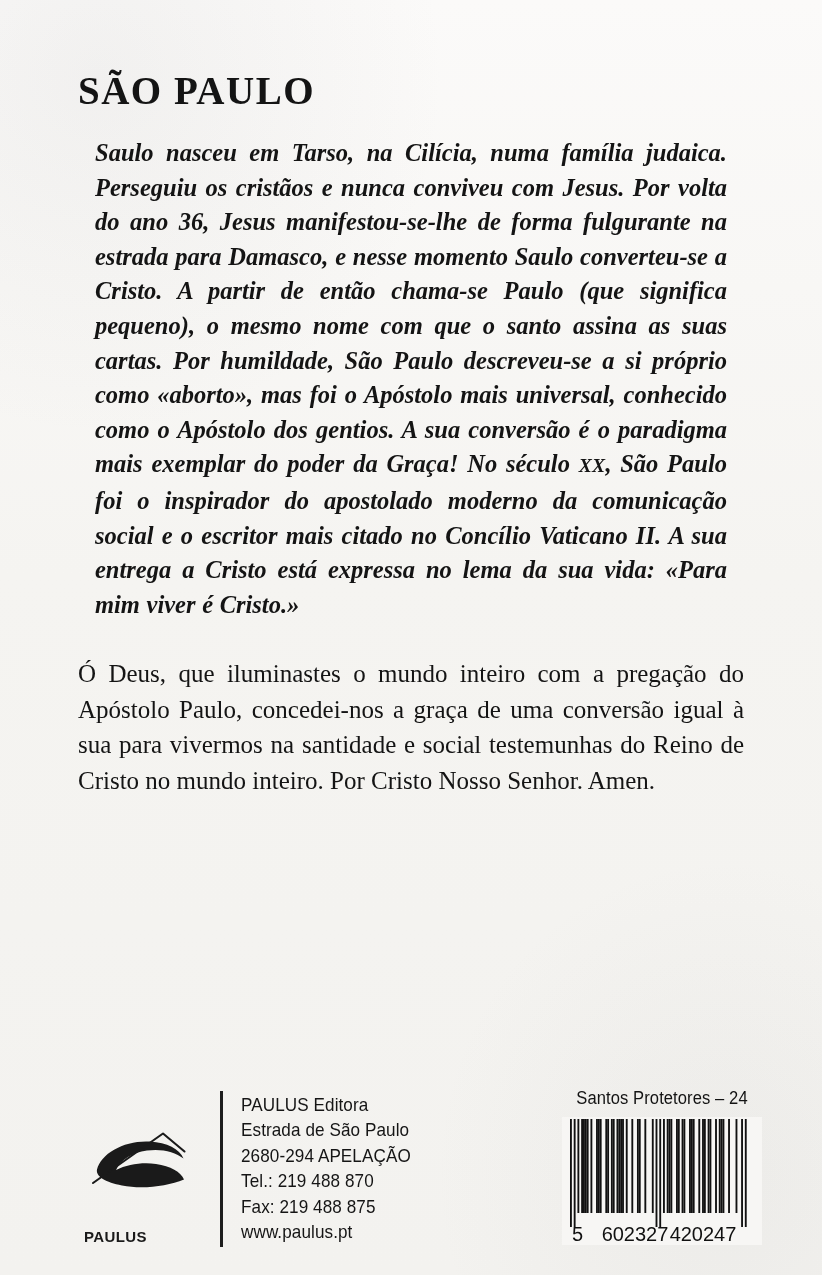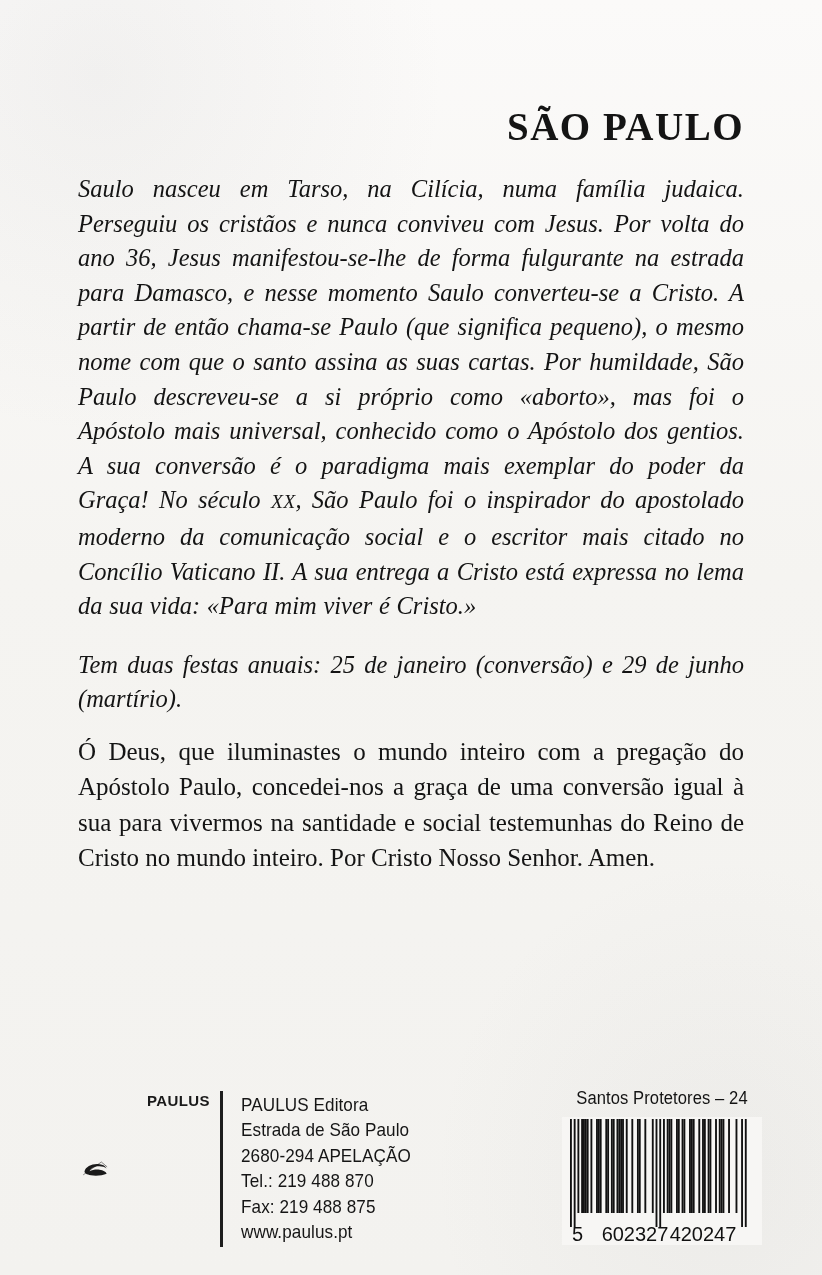--- a/index.html
+++ b/index.html
@@ -26,38 +26,39 @@
       radial-gradient(ellipse 50% 35% at 88% 92%, rgba(175,175,175,0.10), rgba(255,255,255,0) 70%),
       linear-gradient(180deg, #fbfaf9 0%, #f5f4f1 45%, #f3f2ef 100%);
     pointer-events: none;
   }
   .content {
     position: relative;
     padding: 0 78px;
   }
 
   .title {
-    text-align: right;
+    text-align: left;
     font-weight: bold;
     font-size: 39px;
     letter-spacing: 1.5px;
     margin: 0;
-    padding-top: 104px;
+    padding-top: 68px;
     padding-bottom: 5px;
     font-family: "Liberation Serif", "DejaVu Serif", serif;
   }
 
   .body-italic {
     font-style: italic;
     font-size: 24.5px;
     line-height: 34.6px;
     text-align: justify;
     text-justify: inter-word;
-    margin: 0;
+    margin: 17px;
     word-spacing: 0.5px;
+    font-weight: bold;
   }
   .para-bio { margin-top: 18px; }
   .para-festas { margin-top: 24px; }
   .para-festas { text-align: justify; }
 
   .smallcaps {
     font-size: 0.80em;
     letter-spacing: 0.3px;
   }
 
@@ -100,21 +101,21 @@
   .imprint-block {
     position: absolute;
     left: 82px;
     bottom: 28px;
     display: flex;
     align-items: stretch;
   }
   .logo-wrap {
     width: 128px;
     display: flex;
-    flex-direction: row;
+    flex-direction: column;
     justify-content: flex-end;
     align-items: center;
     padding-bottom: 2px;
     gap: 33px;
   }
   .logo-mark {
     width: 118px;
     height: 74px;
     display: block;
   }
@@ -178,21 +179,20 @@
 </head>
 <body>
 
 <div class="page">
   <div class="content">
 
     <h1 class="title">SÃO PAULO</h1>
 
     <p class="body-italic para-bio"><span>Saulo nasceu em Tarso, na Cilícia, numa família judaica. Perseguiu os cristãos e nunca  conviveu com Jesus. Por volta do ano 36, Jesus manifestou-se-lhe de forma fulgurante na estrada para Damasco, e nesse momento Saulo converteu-se a Cristo. A partir de então chama-se Paulo (que significa pequeno), o mesmo nome com que o santo assina as suas cartas. Por humildade, São Paulo descreveu-se a si próprio como «aborto», mas foi o Apóstolo mais universal, conhecido como o Apóstolo dos gentios. A sua conversão é o paradigma mais exemplar do poder da Graça! No século </span><span class="smallcaps">XX</span><span>, São Paulo foi o inspirador do apostolado moderno da comunicação social e o escritor mais citado no Concílio Vaticano II. A sua entrega a Cristo está expressa no lema da sua vida: «Para mim viver é Cristo.»</span></p>
 
-    <p class="body-italic para-festas">Tem duas festas anuais: 25 de janeiro (conversão) e 29 de junho (martírio).</p>
 
 
     <p class="body-roman">Ó Deus, que iluminastes o mundo inteiro com a pregação do Apóstolo Paulo, concedei-nos a graça de uma conversão igual à sua para vivermos na santidade e social testemunhas do Reino de Cristo no mundo inteiro. Por Cristo Nosso Senhor. Amen.</p>
 
 
   </div>
 
   <div class="footer">
 
     <div class="imprint-block">

